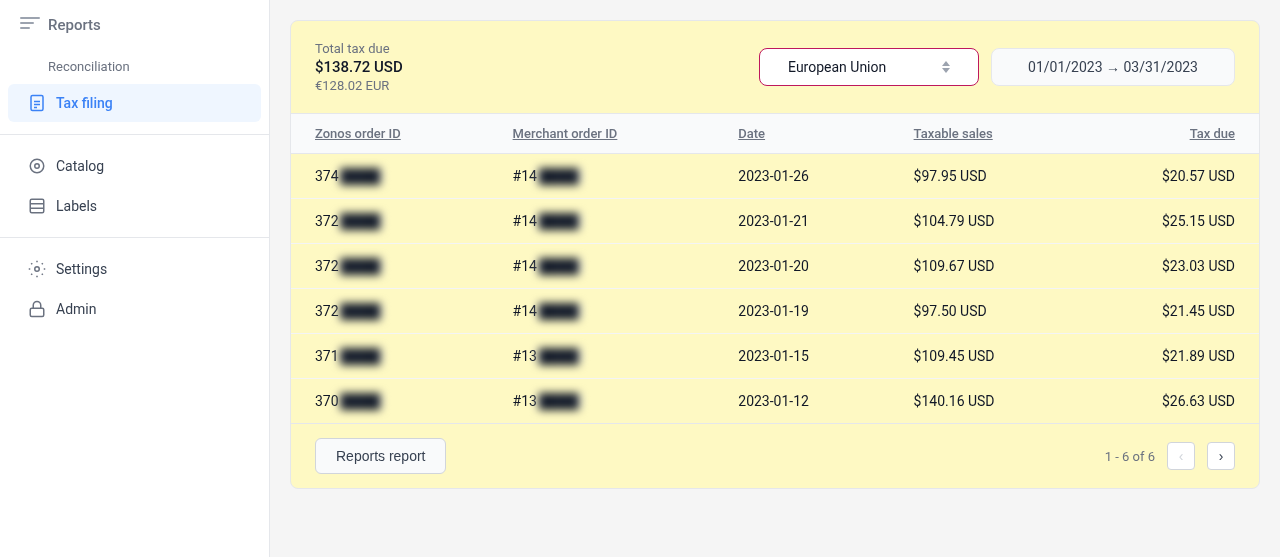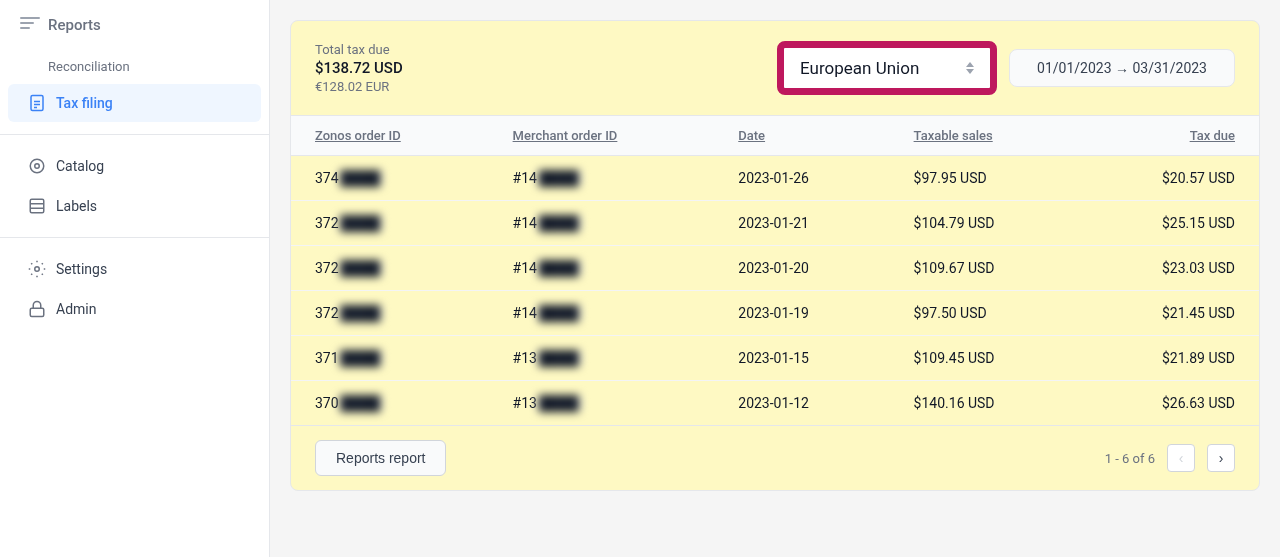--- a/index.html
+++ b/index.html
@@ -130,27 +130,27 @@
       margin-left: auto;
       display: flex;
       gap: 12px;
       align-items: center;
     }
 
     .region-select {
       display: flex;
       align-items: center;
       justify-content: space-between;
-      padding: 10px 16px;
-      border: 7px solid #be185d;
+      padding: 10px 28px;
+      border: 1px solid #be185d;
       border-radius: 8px;
       background: #fff;
       cursor: pointer;
       min-width: 220px;
-      font-size: 17px;
+      font-size: 14px;
       color: #111827;
     }
     .region-select-arrows {
       display: flex;
       flex-direction: column;
       gap: 2px;
       margin-left: 10px;
     }
     .region-select-arrows span {
       display: block;
@@ -162,21 +162,21 @@
       border-right: 4px solid transparent;
       border-bottom: 5px solid #9ca3af;
     }
     .arrow-down {
       border-left: 4px solid transparent;
       border-right: 4px solid transparent;
       border-top: 5px solid #9ca3af;
     }
 
     .date-range {
-      padding: 10px 27px;
+      padding: 10px 36px;
       border: 1px solid #e5e7eb;
       border-radius: 8px;
       background: #f9fafb;
       font-size: 14px;
       color: #374151;
       white-space: nowrap;
     }
 
     
     table {

